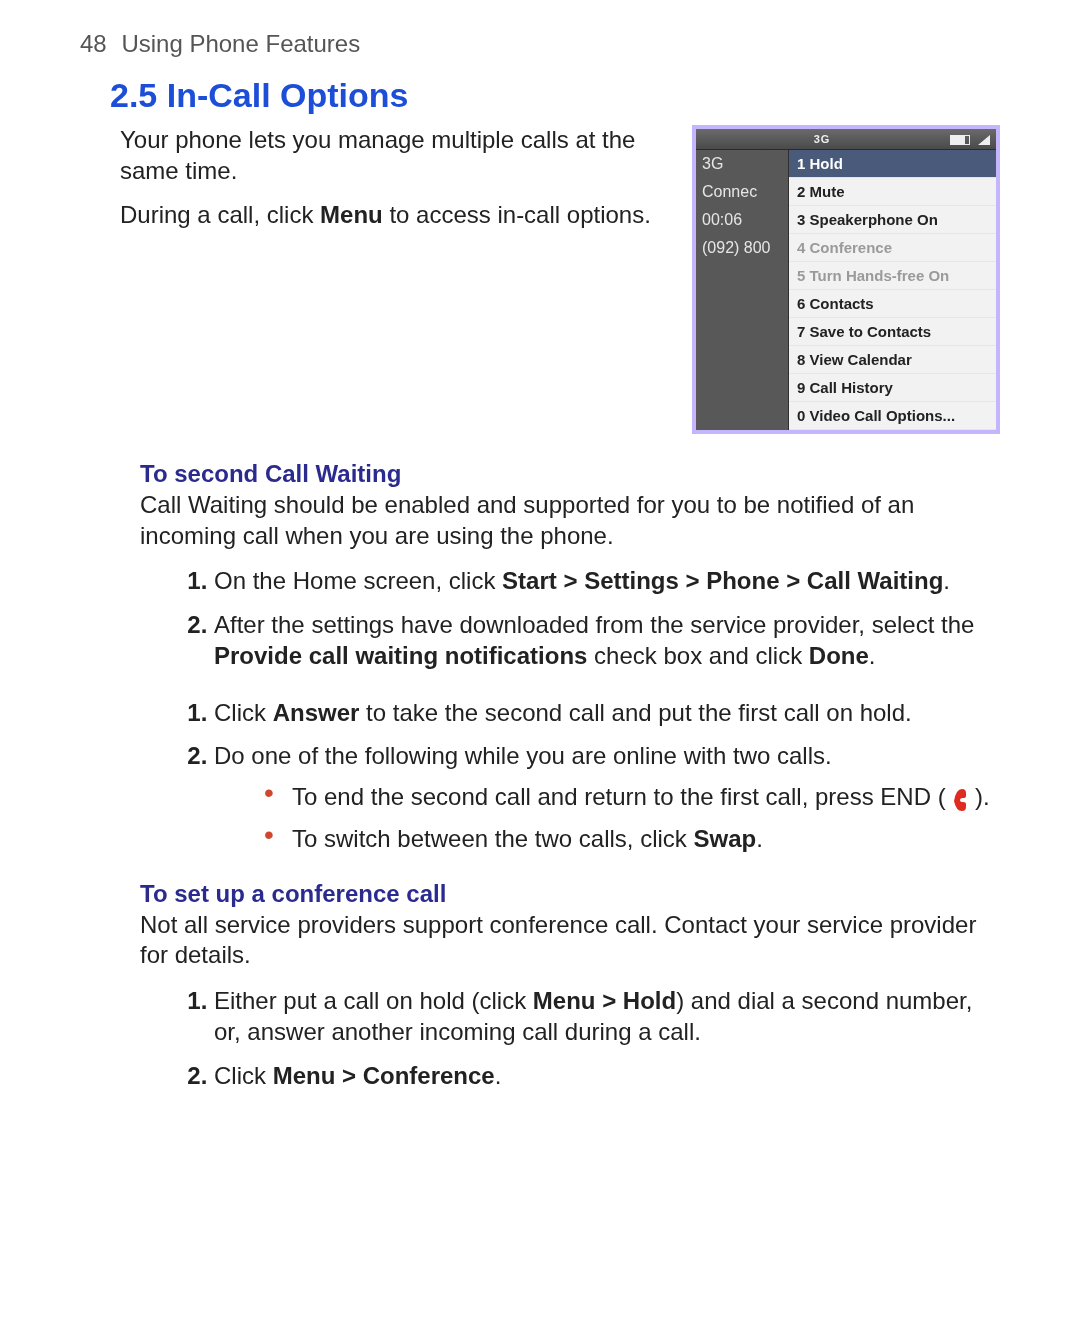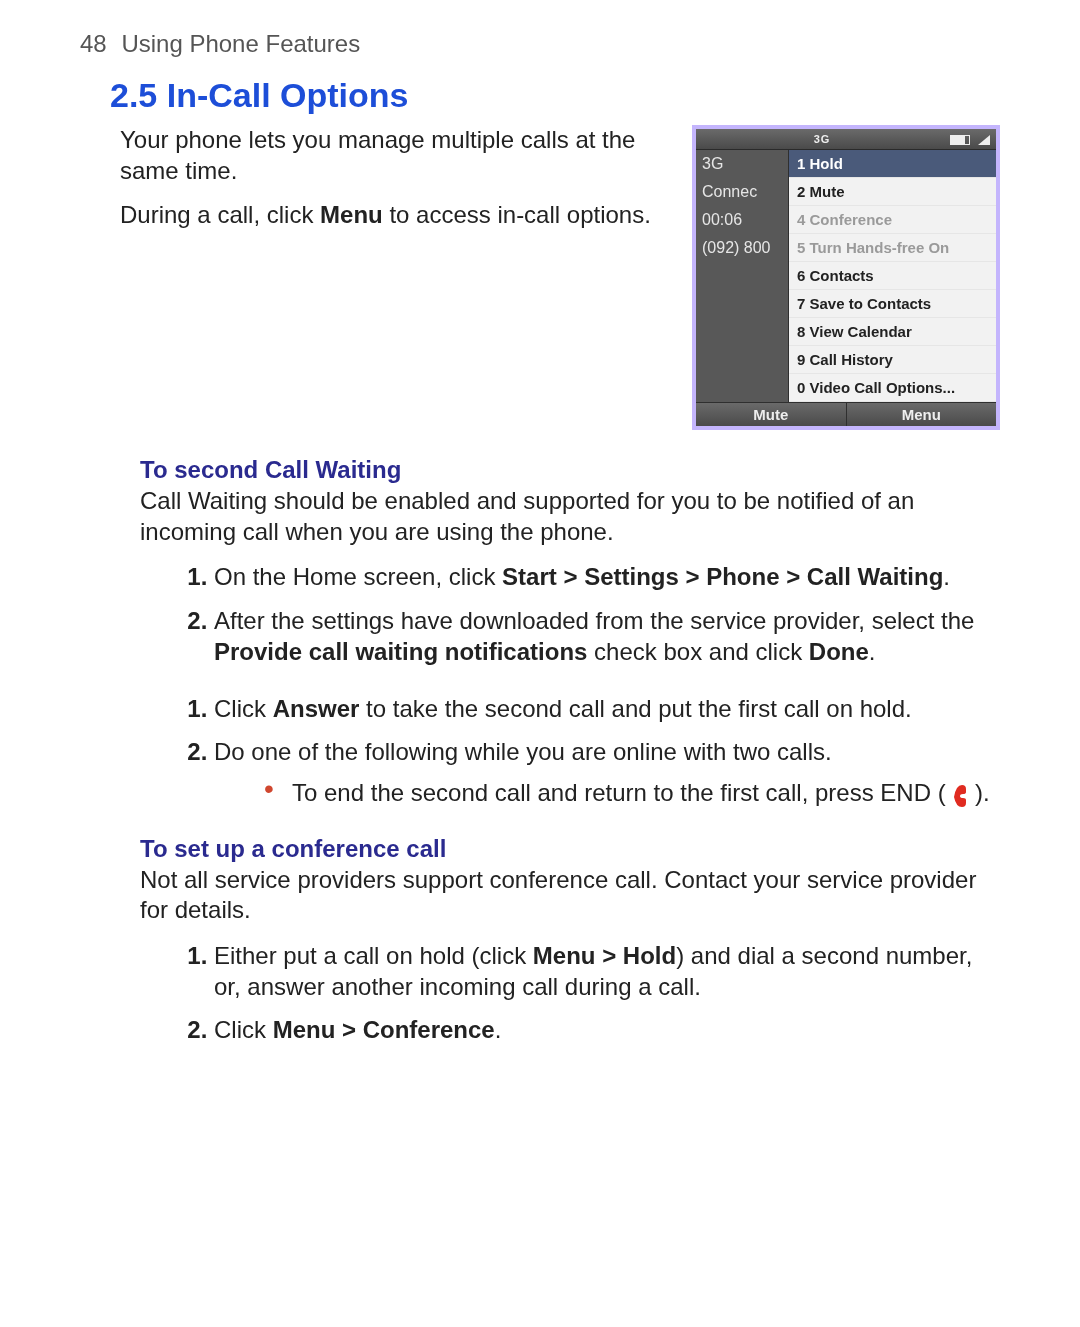--- a/index.html
+++ b/index.html
@@ -217,33 +217,30 @@
       <div class="body">
         <div class="left">
           <div>3G</div>
           <div>Connec</div>
           <div>00:06</div>
           <div>(092) 800</div>
         </div>
         <div class="menu">
           <div class="item">1 Hold</div>
           <div class="item">2 Mute</div>
+          <div class="item">3 Speakerphone On</div>
           <div class="item disabled">4 Conference</div>
           <div class="item disabled">5 Turn Hands-free On</div>
           <div class="item">6 Contacts</div>
           <div class="item">7 Save to Contacts</div>
           <div class="item">8 View Calendar</div>
           <div class="item">9 Call History</div>
           <div class="item">0 Video Call Options...</div>
         </div>
       </div>
-      <div class="softbar">
-        <div>Mute</div>
-        <div>Menu</div>
-      </div>
     </div>
   </div>
 
   <div class="subsection">
     <div class="sub-title">To second Call Waiting</div>
     <div class="body-text">Call Waiting should be enabled and supported for you to be notified of an incoming call when you are using the phone.</div>
     <ol class="steps">
       <li>
         <span>On the Home screen, click </span><span class="bold">Start &gt; Settings &gt; Phone &gt; Call Waiting</span><span>.</span>
       </li>
@@ -259,20 +256,23 @@
         <span>Click </span><span class="bold">Answer</span><span> to take the second call and put the first call on hold.</span>
       </li>
       <li>
         <span>Do one of the following while you are online with two calls.</span>
         <ul class="bullets">
           <li>
             <span>To end the second call and return to the first call, press END ( </span><span class="end-icon"><svg width="16" height="24" viewBox="0 0 16 24">
                   <path d="M10 2 Q14 2 14 6 L14 9 Q14 11 11 11 Q8 11 8 13 Q8 15 11 15 Q14 15 14 17 L14 20 Q14 24 10 24 Q4 24 2 14 Q4 2 10 2 Z" fill="#e02b20"></path>
                 </svg></span><span> ).</span>
           </li>
+          <li>
+            <span>To switch between the two calls, click </span><span class="bold">Swap</span><span>.</span>
+          </li>
         </ul>
       </li>
     </ol>
   </div>
 
   <div class="subsection">
     <div class="sub-title">To set up a conference call</div>
     <div class="body-text">Not all service providers support conference call. Contact your service provider for details.</div>
     <ol class="steps">
       <li>

